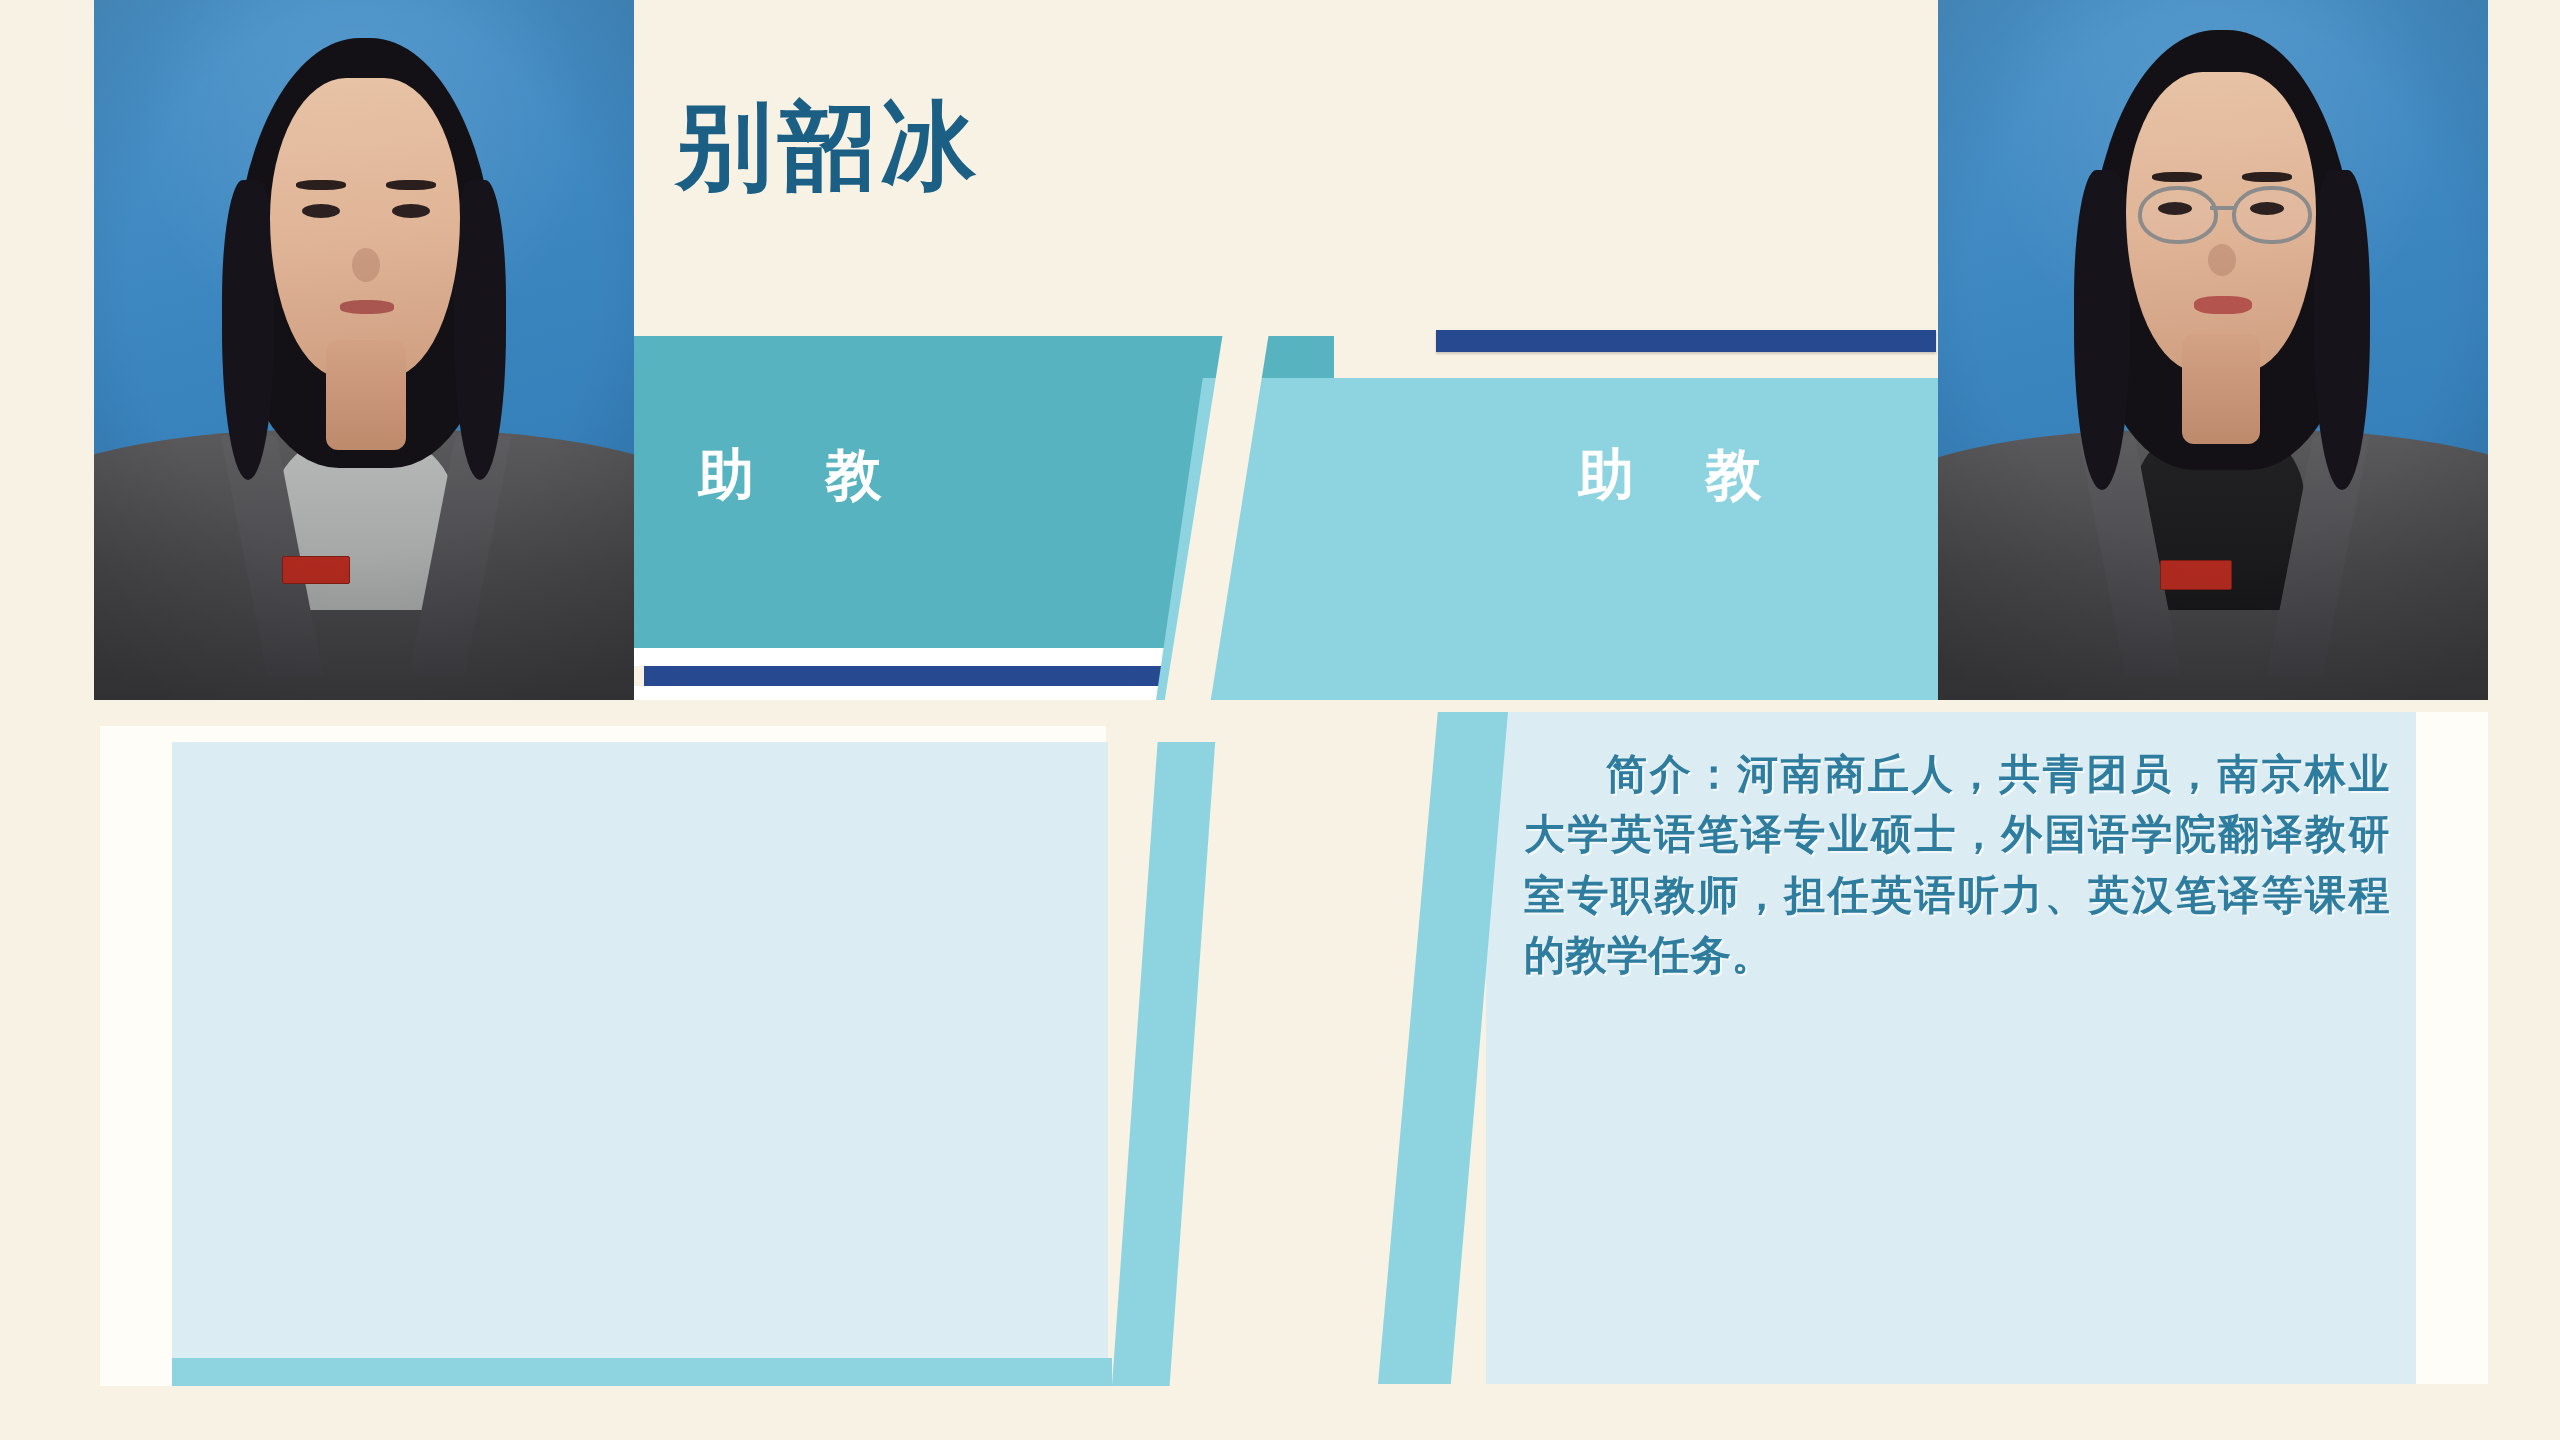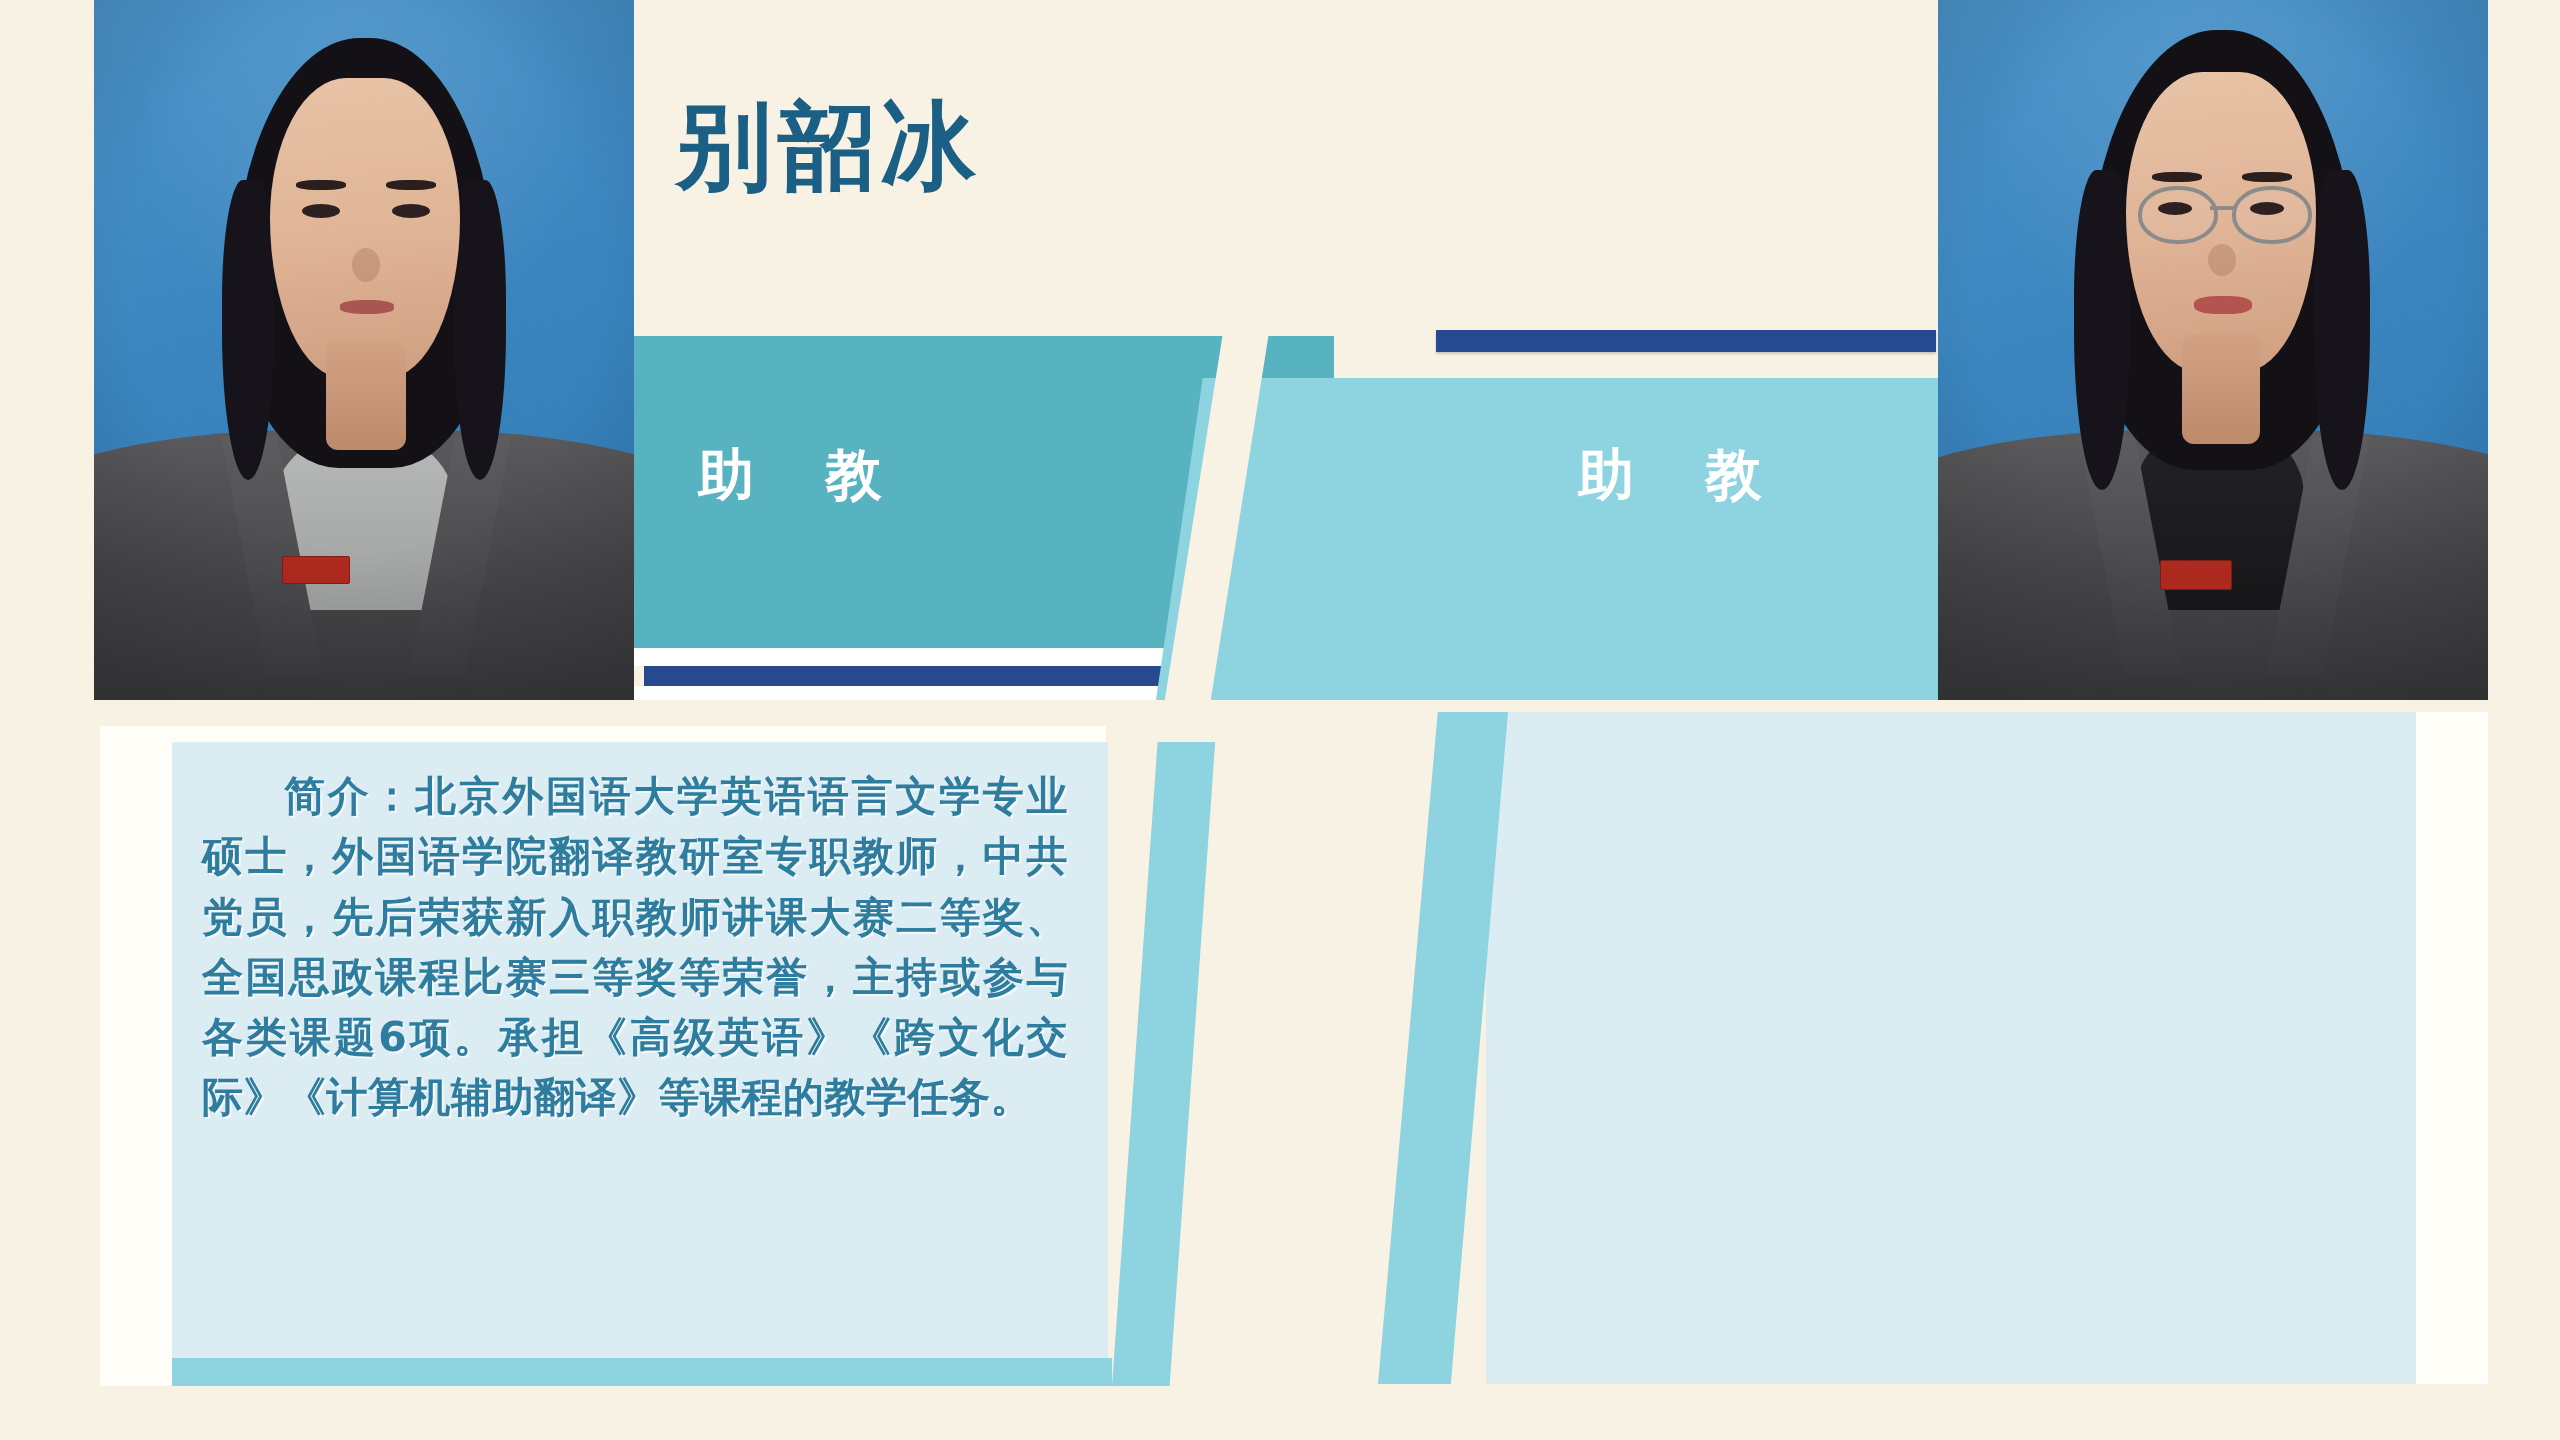--- a/index.html
+++ b/index.html
@@ -185,20 +185,20 @@
     </div>
 
   <div class="role-right-navy"></div>
   <div class="role-right-block"></div>
   <div class="role-label role-label-right">助 教</div>
 
   <div class="card-white-l"></div>
   <div class="bio bio-left"></div>
   <div class="bio-underline bio-underline-l"></div>
   <div class="accent accent-l"></div>
-  <div class="bio-text bio-text-l">简介：北京外国语大学英语语言文学专业硕士，外国语学院翻译教研室专职教师，中共党员，先后荣获新入职教师讲课大赛二等奖、全国思政课程比赛三等奖等荣誉，主持或参与各类课题6项。承担《高级英语》《跨文化交际》《计算机辅助翻译》等课程的教学任务。</div>
 
   <div class="card-white-r"></div>
   <div class="bio bio-right"></div>
   <div class="accent accent-r"></div>
+  <div class="bio-text bio-text-r">简介：河南商丘人，共青团员，南京林业大学英语笔译专业硕士，外国语学院翻译教研室专职教师，担任英语听力、英汉笔译等课程的教学任务。</div>
 
   <div class="bottom-strip"></div>
 </div>
 
 </body></html>

